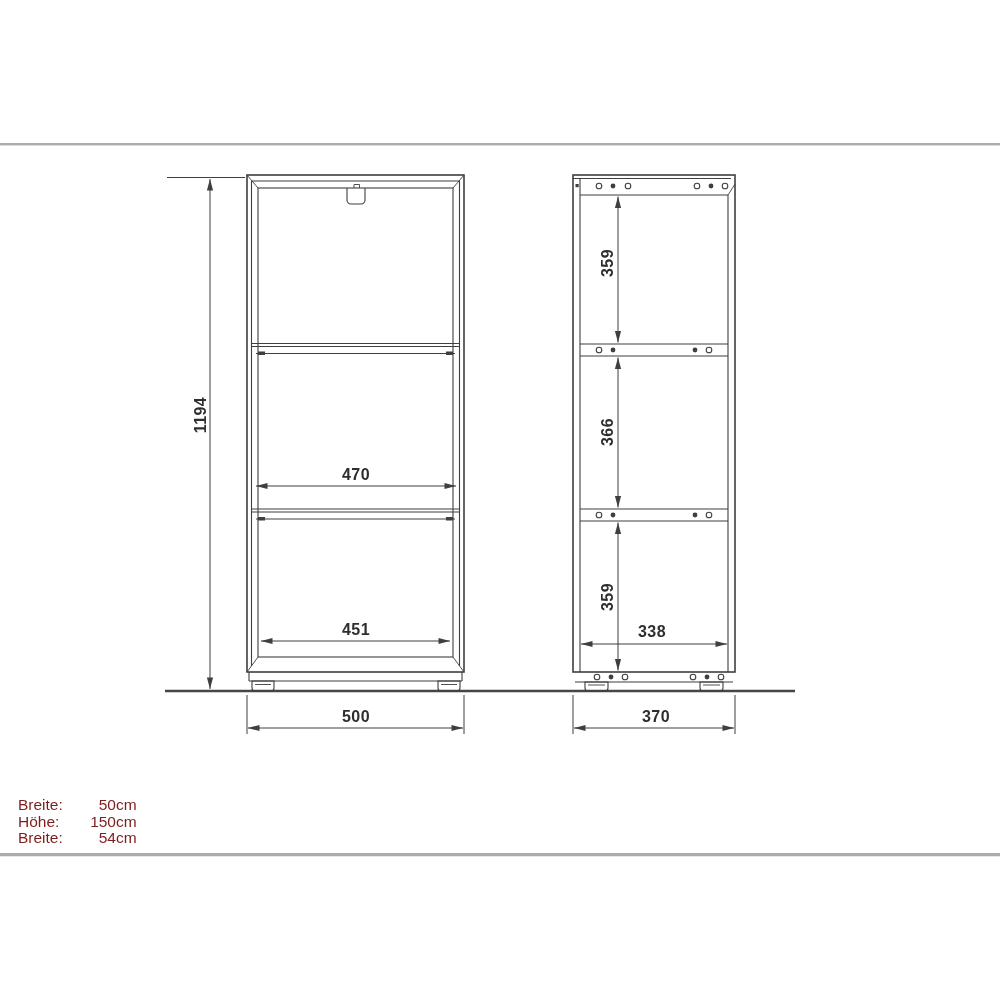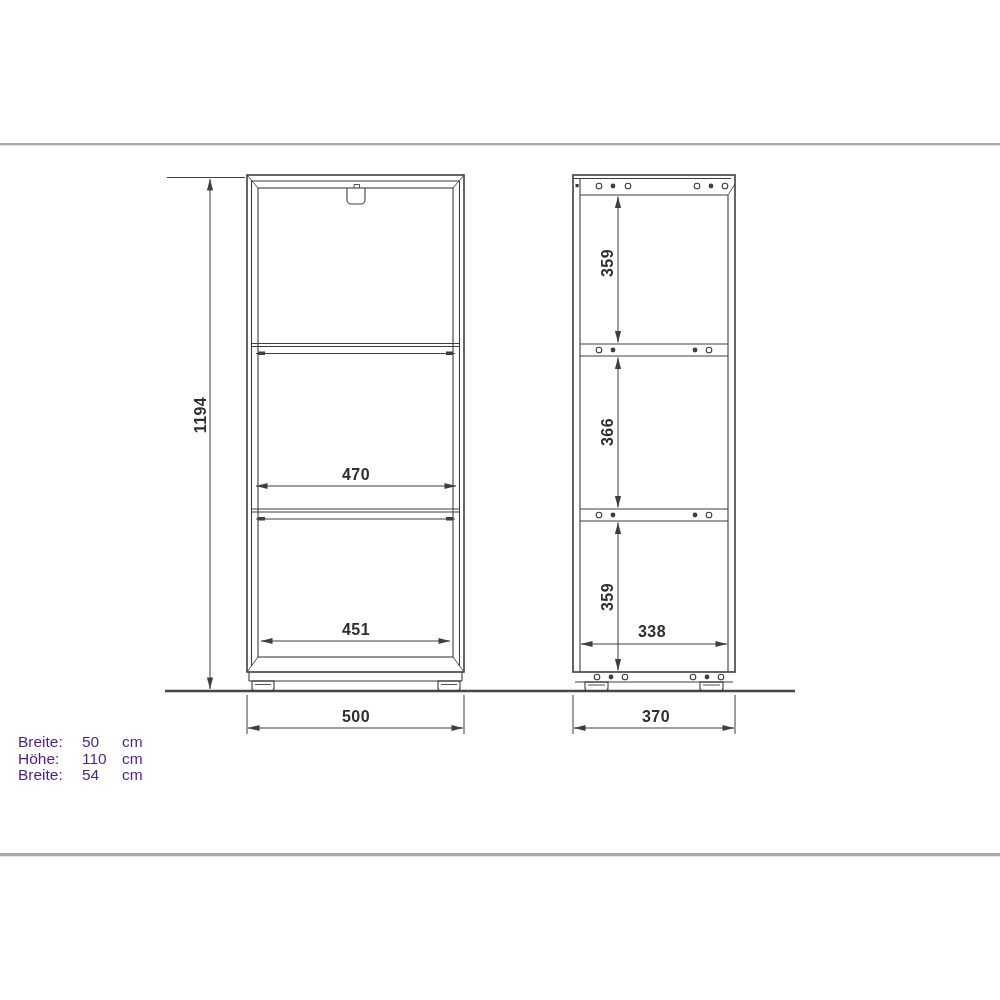--- a/index.html
+++ b/index.html
@@ -19,27 +19,27 @@
   .ln circle.open{fill:#ffffff;stroke:#3f3f3f;stroke-width:1.1;}
   .ln circle.filled{fill:#3f3f3f;stroke:none;}
   .dim line{stroke:#3f3f3f;stroke-width:1;fill:none;}
   .dim text{
     fill:#2e2e2e;font-family:"Liberation Sans",sans-serif;
     font-size:16px;font-weight:700;letter-spacing:0.4px;
   }
   .ground{stroke:#464646;stroke-width:2.4;}
   
   .specs{
-    position:absolute;left:18px;top:734px;color:#4c1d95;
+    position:absolute;left:18px;top:797px;color:#7f1d1d;
     font-size:15.5px;line-height:16.5px;
   }
   .spec-row{display:flex;}
   .spec-label{width:64px;}
-  .spec-value{width:34px;text-align:left;}
-  .spec-unit{margin-left:6px;text-align:right;}
+  .spec-value{width:34px;text-align:right;}
+  .spec-unit{text-align:right;}
 </style>
 </head>
 <body>
 
 <div class="page">
 
   <div class="separator top"></div>
   <div class="separator bottom"></div>
 
   <svg width="1000" height="1000" viewBox="0 0 1000 1000">
@@ -201,21 +201,21 @@
   </svg>
 
   <div class="specs">
     <div class="spec-row">
       <span class="spec-label">Breite:</span>
       <span class="spec-value">50</span>
       <span class="spec-unit">cm</span>
     </div>
     <div class="spec-row">
       <span class="spec-label">Höhe:</span>
-      <span class="spec-value">110</span>
+      <span class="spec-value">150</span>
       <span class="spec-unit">cm</span>
     </div>
     <div class="spec-row">
       <span class="spec-label">Breite:</span>
       <span class="spec-value">54</span>
       <span class="spec-unit">cm</span>
     </div>
   </div>
 
 </div>

